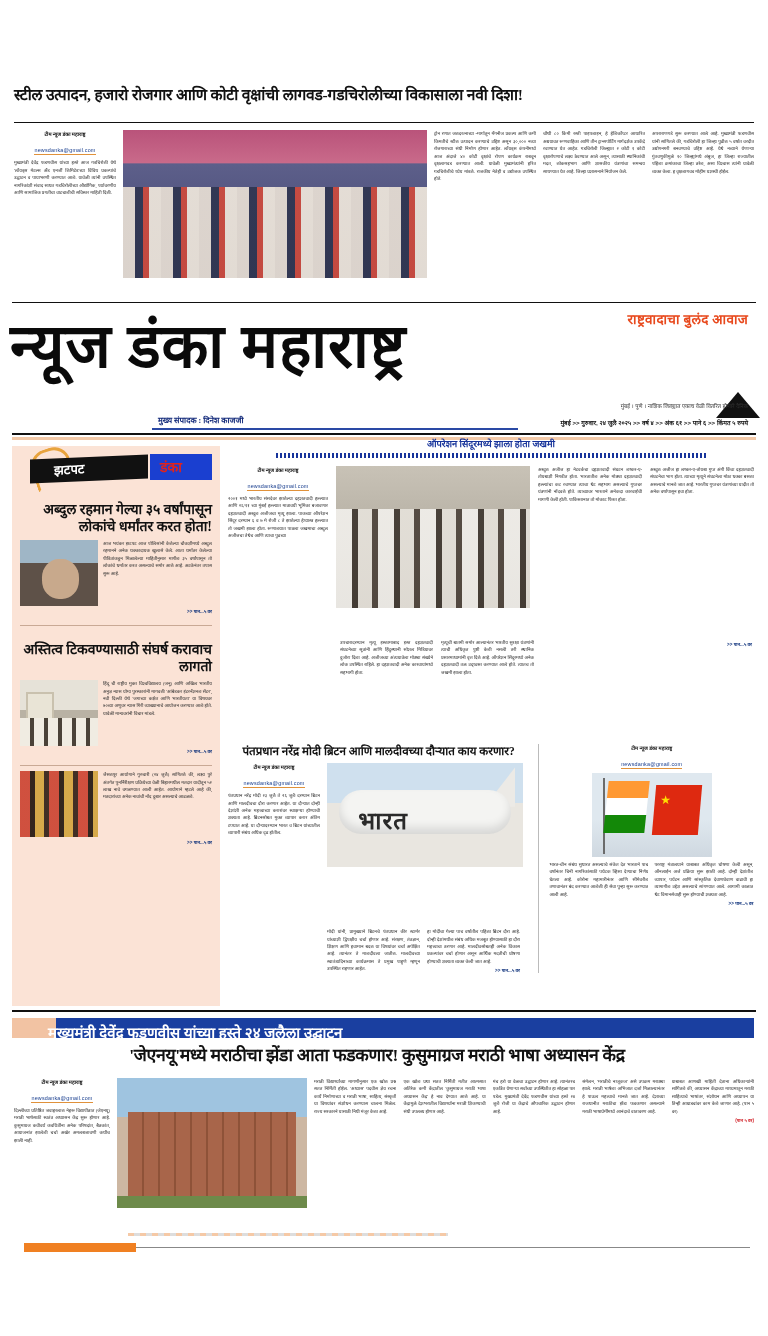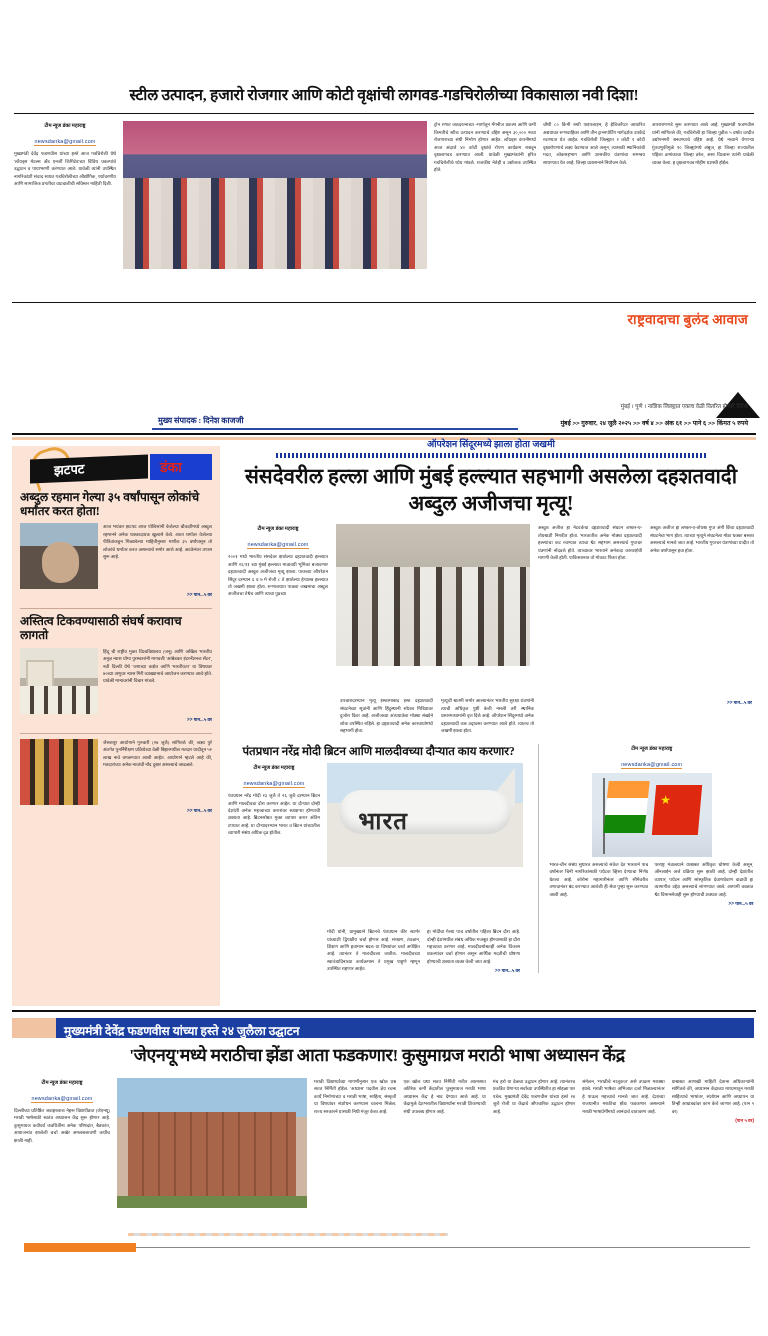--- a/index.html
+++ b/index.html
@@ -21,22 +21,22 @@
     font-family:"Liberation Serif",serif;}
   .byline-mail{font-size:5.4px;color:#1a3f8f;text-align:center;letter-spacing:.2px;
     border-bottom:1px solid #e0913a;padding-bottom:1px;display:inline-block;}
   .byline{text-align:center;margin-bottom:3px;}
   .jump{color:#0b2f7a;font-size:4.6px;font-weight:bold;text-align:right;display:block;margin-top:2px;}
   .jump.red{color:#d21f26;}
   .photo{background:#c9cdd2;overflow:hidden;position:relative;}
 
   
   #top-story{position:absolute;left:14px;top:86px;width:740px;}
-  #top-headline{font-size:15.6px;text-align:center;letter-spacing:-.2px;
-     padding-bottom:9px;border-bottom:1.6px solid #111;}
+  #top-headline{font-size:15.6px;text-align:left;letter-spacing:-.2px;
+     padding-bottom:18px;border-bottom:1.6px solid #111;}
   #top-cols{display:flex;gap:7px;margin-top:7px;}
   #top-cols .col{width:104px;}
   #top-photo{width:310px;height:148px;}
 
   
   #masthead{position:absolute;left:0;right:0;top:300px;height:140px;}
   #mast-rule-top{position:absolute;left:12px;right:12px;top:2px;height:1px;background:#111;}
   #mast-title{
     position:absolute;left:10px;top:16px;width:756px;
     font-family:"Liberation Serif","DejaVu Serif",serif;font-weight:bold;
@@ -63,21 +63,21 @@
      transform:skewY(-2.5deg);}
   #zb-black-txt{position:absolute;left:42px;top:14px;color:#fff;font-weight:bold;font-size:13px;
      font-family:"Liberation Serif",serif;transform:skewY(-2.5deg);}
   #zb-blue{position:absolute;left:138px;top:8px;width:62px;height:26px;background:#1a3fd0;}
   #zb-blue-txt{position:absolute;left:148px;top:11px;color:#e2231a;font-weight:bold;font-size:14px;
      font-family:"Liberation Serif",serif;}
   #zb-clip{position:absolute;left:20px;top:2px;width:34px;height:34px;
      border:3px solid #e8a33d;border-radius:17px 17px 4px 4px;border-bottom-color:transparent;
      transform:rotate(-18deg);}
   .sb-item{padding:0 8px 6px;}
-  .sb-h{font-size:12px;text-align:left;margin:4px 0 5px;}
+  .sb-h{font-size:14px;text-align:right;margin:16px 0 5px;}
   .sb-flow{display:flex;gap:5px;}
   .sb-photo{width:78px;height:66px;flex:0 0 78px;}
   .sb-text{flex:1;}
   .sb-rule{height:1px;background:#c9a995;margin:5px 8px;}
 
   
   #lead{position:absolute;left:228px;top:437px;width:526px;}
   #lead-kicker{text-align:center;color:#17349b;font-weight:bold;font-size:9.4px;
      font-family:"Liberation Serif",serif;}
   #lead-dots{height:5px;margin:3px auto 5px;width:430px;
@@ -95,21 +95,21 @@
   #mid-a{width:302px;border-right:1px solid #bbb;padding-right:9px;}
   #mid-b{width:205px;}
   .mid-h{font-size:11.6px;text-align:center;line-height:1.3;margin-bottom:4px;}
   #mid-a-photo{width:196px;height:104px;}
   #mid-b-photo{width:120px;height:84px;margin:0 auto;}
 
   
   #bottom-rule{position:absolute;left:12px;right:12px;top:1010px;height:2px;background:#111;}
   #bot-banner{position:absolute;left:12px;top:1018px;width:742px;height:20px;background:#1a3fa0;}
   #bot-banner-swatch{position:absolute;left:12px;top:1018px;width:44px;height:20px;background:#f2c3a3;}
-  #bot-banner-txt{position:absolute;left:64px;top:1022px;color:#fff;font-weight:bold;font-size:12px;
+  #bot-banner-txt{position:absolute;left:48px;top:1022px;color:#fff;font-weight:bold;font-size:15px;
      font-family:"Liberation Serif",serif;}
   #bot-h{position:absolute;left:7px;top:1045px;width:740px;font-size:17.6px;text-align:center;
      white-space:nowrap;letter-spacing:-.3px;}
   #bot-body{position:absolute;left:14px;top:1078px;width:740px;display:flex;gap:7px;}
   #bot-photo{width:190px;height:130px;flex:0 0 190px;}
   #bot-col-first{width:96px;flex:0 0 96px;}
   #bot-body .col{width:96px;}
   #bot-orange{position:absolute;left:24px;top:1243px;width:112px;height:9px;background:#f08022;}
   #bot-line{position:absolute;left:136px;top:1247px;right:18px;height:1px;background:#888;}
   #bot-dash{position:absolute;left:128px;top:1233px;width:320px;height:3px;
@@ -176,20 +176,21 @@
       </div>
       <div class="col">
         <div class="body-col">अपराराणगडे सुरू करण्यात आले आहे. मुख्यमंत्री फडणवीस यांनी सांगितले की, गडचिरोली हा जिल्हा पुढील ५ वर्षांत वरदीत उद्योगनगरी बनवण्याचे उद्दिष्ट आहे. येथे नव्याने येणाऱ्या गुंतवणुकीमुळे १० जिल्ह्यांमधे अंबुज, हा जिल्हा राज्यातील पहिला क्रमांकाचा जिल्हा ठरेल, असा विश्वास त्यांनी यावेळी व्यक्त केला. ह वृक्षलागवड मोहीम यशस्वी होईल.</div>
       </div>
     </div>
   </div>
 
   <div id="masthead">
     <div id="mast-rule-top"></div>
     <div id="mast-tagline">राष्ट्रवादाचा बुलंद आवाज</div>
+    <div id="mast-title">न्यूज डंका महाराष्ट्र</div>
     <div id="mast-flag"></div>
     <div id="mast-sub">मुंबई । पुणे । नाशिक जिल्ह्यात एकाच वेळी वितरित होणारे दैनिक</div>
     <div id="mast-editor">मुख्य संपादक : दिनेश काजजी</div>
     <div id="mast-editor-rule"></div>
     <div id="mast-dateline">मुंबई &gt;&gt; गुरुवार, २४ जुलै २०२५ &gt;&gt; वर्ष ४ &gt;&gt; अंक ६१ &gt;&gt; पाने ६ &gt;&gt; किंमत ५ रुपये</div>
     <div id="mast-rule-bot"></div>
     <div id="mast-rule-bot2"></div>
   </div>
 
   <div id="sidebar">
@@ -233,21 +234,20 @@
           </div>
         <div class="sb-text body-col">जैसलपूर आयोगाने गुरुवारी (२४ जुलै) सांगितले की, लक्ष्य पुरे अंतर्गत पुनर्निरीक्षण प्रक्रियेच्या वेळी बिहारमधील मतदार यादीतून ५२ लाख नावे वगळण्यात आली आहेत. आयोगाने म्हटले आहे की, मतदारांच्या अनेक नावांची नोंद दुबार असल्याचे आढळले.</div>
       </div>
       <span class="jump">&gt;&gt; पान...५ वर</span>
     </div>
   </div>
 
   <div id="lead">
     <div id="lead-kicker">ऑपरेशन सिंदूरमध्ये झाला होता जखमी</div>
     <div id="lead-dots"></div>
-    <div id="lead-h" class="hl">संसदेवरील हल्ला आणि मुंबई हल्ल्यात सहभागी असलेला दहशतवादी अब्दुल अजीजचा मृत्यू!</div>
 
     <div id="lead-body">
       <div id="lead-left">
         <div class="byline">
           <div class="byline-name">टीम न्यूज डंका महाराष्ट्र</div>
           <div class="byline-mail">newsdanka@gmail.com</div>
         </div>
         <div class="body-col" style="height:128px">२००१ मध्ये भारतीय संसदेवर झालेल्या दहशतवादी हल्ल्यात आणि २६/११ च्या मुंबई हल्ल्यात मात्रावयी भूमिका बजावणार दहशतवादी अब्दुल अजीजचा मृत्यू झाला. पाकच्या ऑपरेशन सिंदूर दरम्यान ६ व ७ मे रोजी ८ ते झालेल्या हेप्यास्त्र हल्ल्यात तो जखमी झाला होता. रुग्णालयात पाठला जखमाचा अब्दुल अजीजचा तेथेच आणि त्याचा पुढच्या</div>
       </div>
       <div id="lead-photo" class="photo ph-room">

